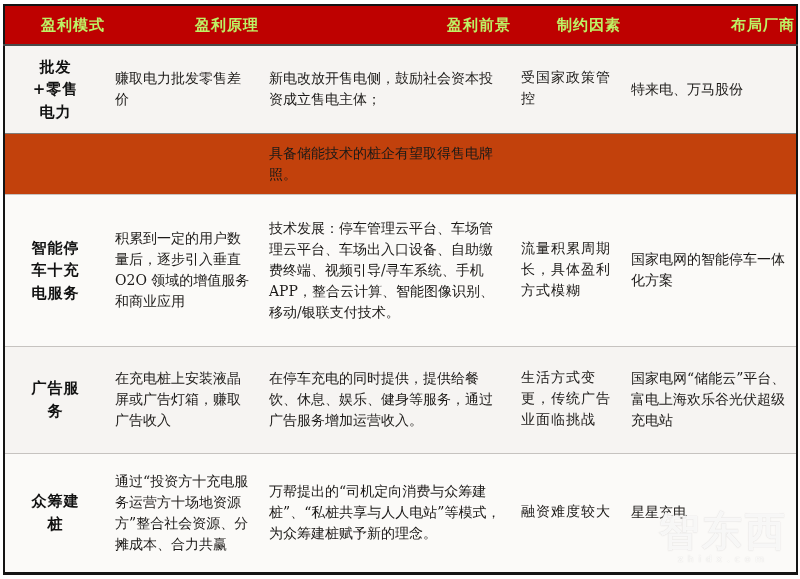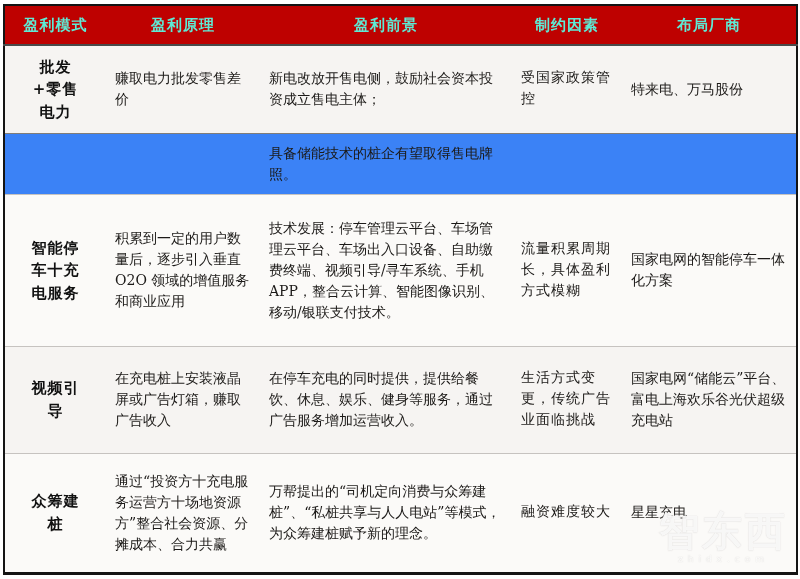--- a/index.html
+++ b/index.html
@@ -10,34 +10,34 @@
   }
   .table-wrap{
     position:absolute;left:3px;top:4px;width:793px;height:571px;
   }
   table{
     width:100%;height:100%;
     border-collapse:collapse;table-layout:fixed;
     border:2px solid #141414;border-bottom-width:3px;
   }
   thead th{
-    background:#be0100;color:#5eead4;font-weight:bold;font-size:15px;
-    text-align:center;height:34px;padding:2px 8px;
+    background:#be0100;color:#bef264;font-weight:bold;font-size:15px;
+    text-align:right;height:34px;padding:2px 1px;
     border-bottom:2px solid #4a4a4a;letter-spacing:1px;
   }
   tbody td{
     font-size:14px;color:#1c1a18;line-height:1.5;vertical-align:middle;
     padding:5px 9px;
   }
   td.mode{
     font-weight:bold;text-align:center;font-size:15px;color:#111;
     padding:4px 24px;letter-spacing:1px;
   }
   tr.band-a td{background:#f6f4f2;}
-  tr.band-b td{background:#3b82f6;}
+  tr.band-b td{background:#c2410c;}
   tr.band-c td{background:#fbfaf8;}
   tr.sep-dark td{border-top:1px solid #807d7a;}
   tr.sep-light td{border-top:1px solid #c6c3c0;}
   td.constraint{letter-spacing:1px;font-family:Liberation Mono, monospace;}
   .watermark{
     position:absolute;right:8px;bottom:11px;text-align:center;
     font-family:"DejaVu Sans","Liberation Sans",sans-serif;
     pointer-events:none;
   }
   .watermark .brand{
@@ -93,21 +93,21 @@
 
       <tr class="band-c sep-light" style="height:133px;">
         <td class="mode">智能停车十充电服务</td>
         <td>积累到一定的用户数量后，逐步引入垂直 O2O 领域的增值服务和商业应用</td>
         <td>技术发展：停车管理云平台、车场管理云平台、车场出入口设备、自助缴费终端、视频引导/寻车系统、手机 APP，整合云计算、智能图像识别、移动/银联支付技术。</td>
         <td class="constraint">流量积累周期长，具体盈利方式模糊</td>
         <td>国家电网的智能停车一体化方案</td>
       </tr>
 
       <tr class="band-a sep-light" style="height:93px;">
-        <td class="mode">视频引导</td>
+        <td class="mode">广告服务</td>
         <td>在充电桩上安装液晶屏或广告灯箱，赚取广告收入</td>
         <td>在停车充电的同时提供，提供给餐饮、休息、娱乐、健身等服务，通过广告服务增加运营收入。</td>
         <td class="constraint">生活方式变更，传统广告业面临挑战</td>
         <td>国家电网“储能云”平台、富电上海欢乐谷光伏超级充电站</td>
       </tr>
 
       <tr class="band-c sep-light" style="height:105px;">
         <td class="mode">众筹建桩</td>
         <td>通过“投资方十充电服务运营方十场地资源方”整合社会资源、分摊成本、合力共赢</td>
         <td>万帮提出的“司机定向消费与众筹建桩”、“私桩共享与人人电站”等模式，为众筹建桩赋予新的理念。</td>

